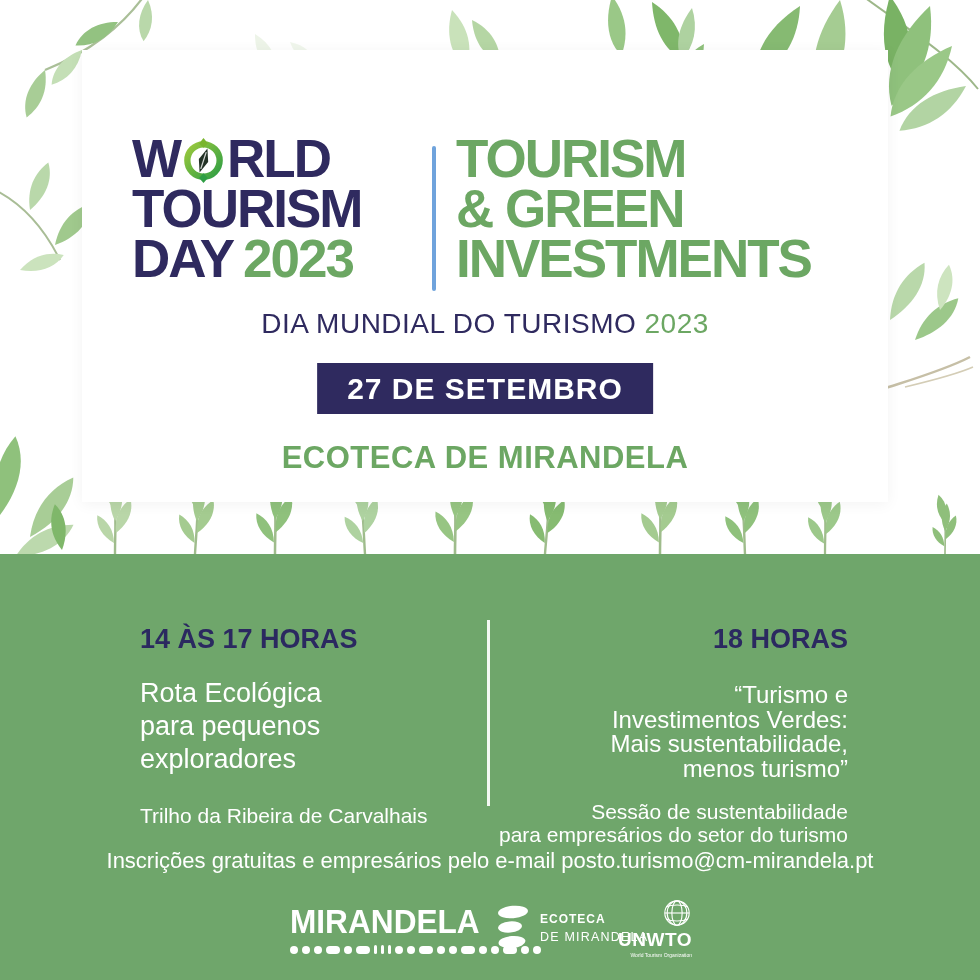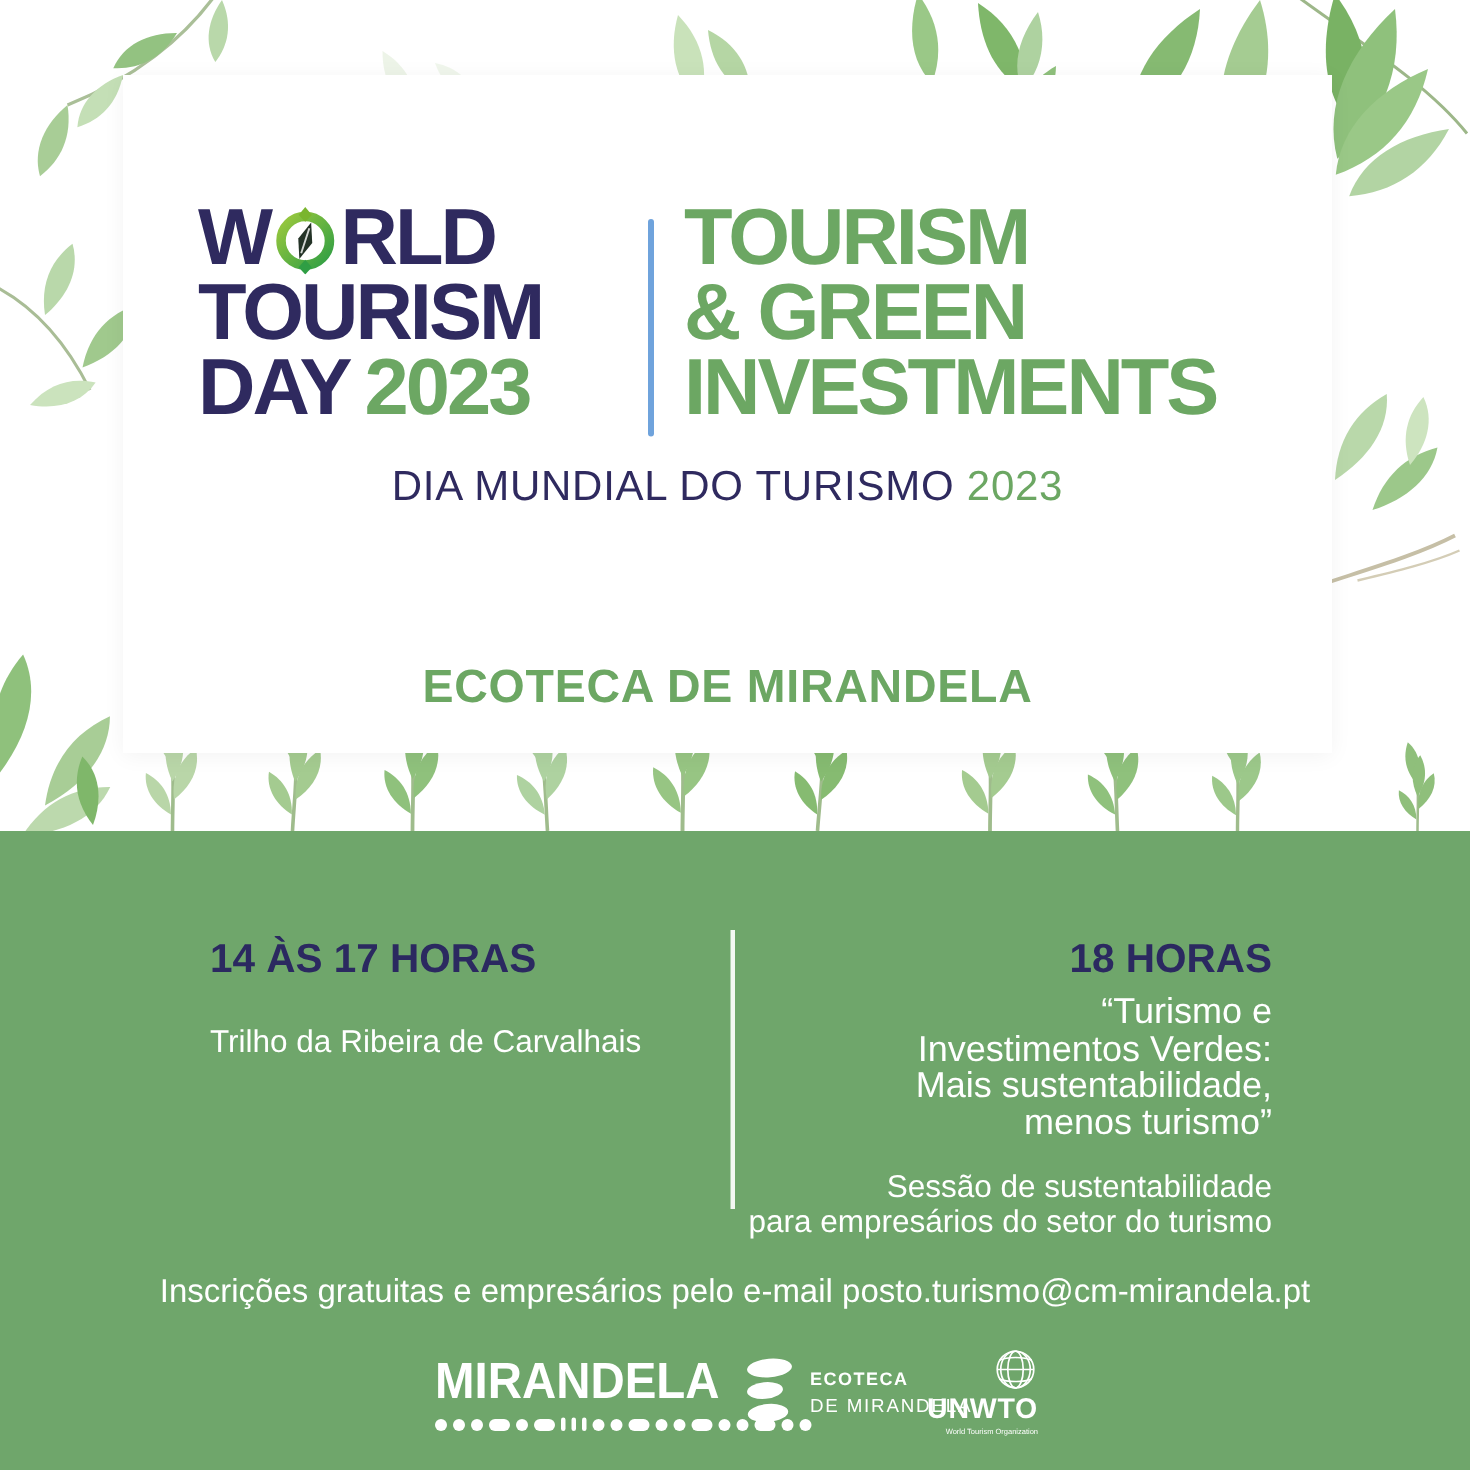--- a/index.html
+++ b/index.html
@@ -34,21 +34,21 @@
   .venue{position:absolute;left:0;top:390px;width:100%;text-align:center;
     color:var(--green);font-size:31px;font-weight:800;letter-spacing:0.5px;}
   
   .band{position:absolute;left:0;top:554px;width:980px;height:500px;background:var(--band);z-index:2;}
   .time-h{color:#2B2960;font-size:27px;font-weight:800;white-space:nowrap;}
   .col-left{position:absolute;left:140px;top:70px;text-align:left;}
   .col-left .lines{margin-top:22px;color:#fff;font-size:27px;line-height:33px;font-weight:400;}
   .col-left .note{margin-top:28px;color:#fff;font-size:21px;font-weight:400;}
   .band-divider{position:absolute;left:487px;top:66px;width:2.5px;height:186px;background:rgba(255,255,255,0.92);}
   .col-right{position:absolute;right:132px;top:70px;text-align:right;}
-  .col-right .lines{margin-top:8px;color:#fff;font-size:24px;line-height:24.5px;font-weight:400;white-space:nowrap;}
+  .col-right .lines{margin-top:28px;color:#fff;font-size:24px;line-height:24.5px;font-weight:400;white-space:nowrap;}
   .col-right .note{margin-top:19px;color:#fff;font-size:21px;line-height:23px;font-weight:400;white-space:nowrap;}
   .footer-note{position:absolute;left:0;top:294px;width:100%;text-align:center;
     color:#fff;font-size:22px;font-weight:400;}
   
   .logo-mirandela{position:absolute;left:290px;top:348px;color:#fff;}
   .logo-mirandela .name{font-size:34px;font-weight:700;letter-spacing:0;transform:scaleX(0.93);transform-origin:left;white-space:nowrap;}
   .dots{display:flex;align-items:center;gap:4px;margin-top:4px;height:9px;}
   .dots i{display:block;background:#fff;border-radius:50%;}
   .dots i.d{width:8px;height:8px;}
   .dots i.w{width:14px;height:8px;border-radius:4px;}
@@ -182,28 +182,34 @@
     <div class="logo-line">TOURISM</div>
     <div class="logo-line">&amp; GREEN</div>
     <div class="logo-line">INVESTMENTS</div>
   </div>
 
   <div class="subtitle">
     <span>DIA MUNDIAL DO TURISMO</span>
     <span class="yr">2023</span>
   </div>
 
+  <div class="date-badge">27 DE SETEMBRO</div>
 
   <div class="venue">ECOTECA DE MIRANDELA</div>
 </div>
 
 <div class="band">
 
   <div class="col-left">
     <div class="time-h">14 ÀS 17 HORAS</div>
+    <div class="lines">
+      <div>Rota Ecológica</div>
+      <div>para pequenos</div>
+      <div>exploradores</div>
+    </div>
     <div class="note">Trilho da Ribeira de Carvalhais</div>
   </div>
 
   <div class="band-divider"></div>
 
   <div class="col-right">
     <div class="time-h">18 HORAS</div>
     <div class="lines">
       <div>“Turismo e</div>
       <div>Investimentos Verdes:</div>

